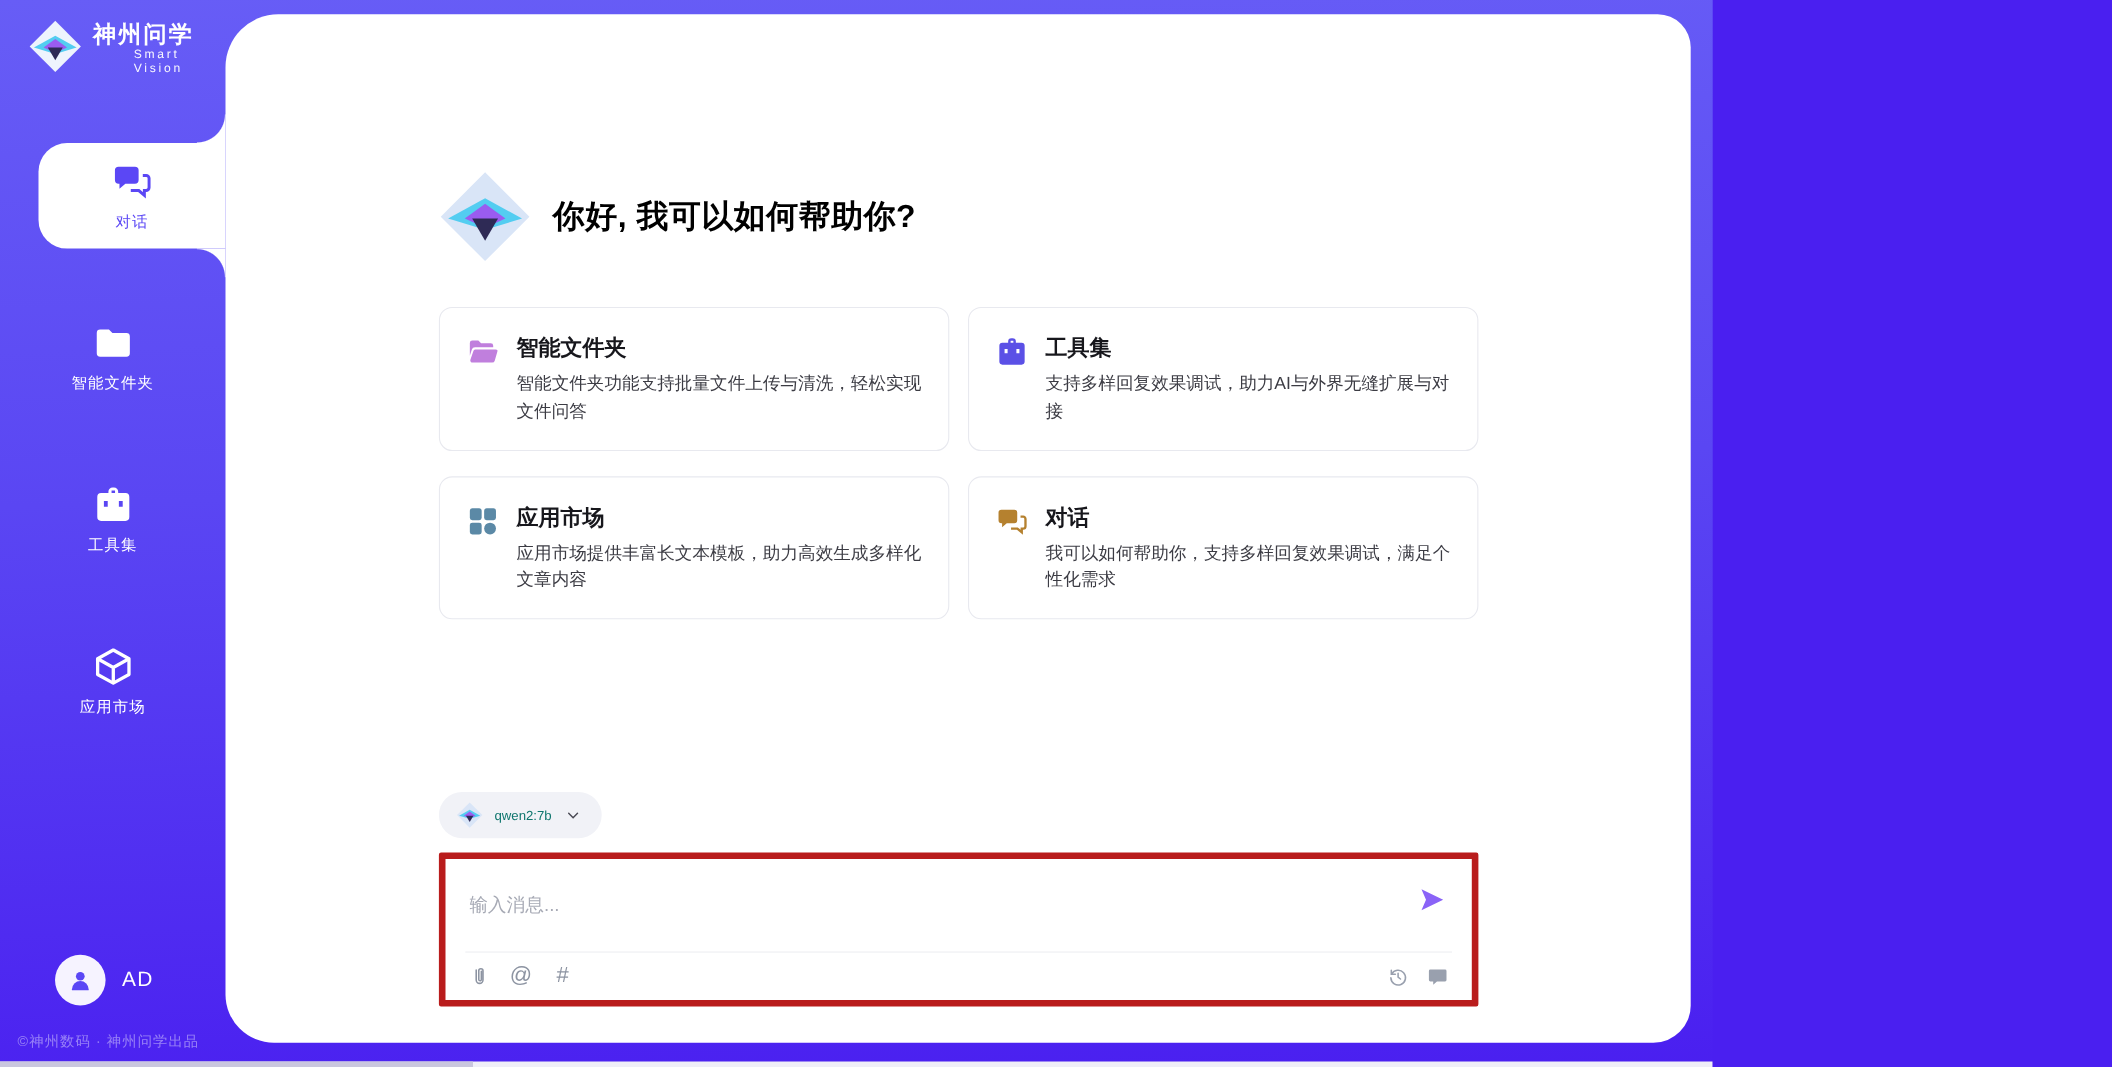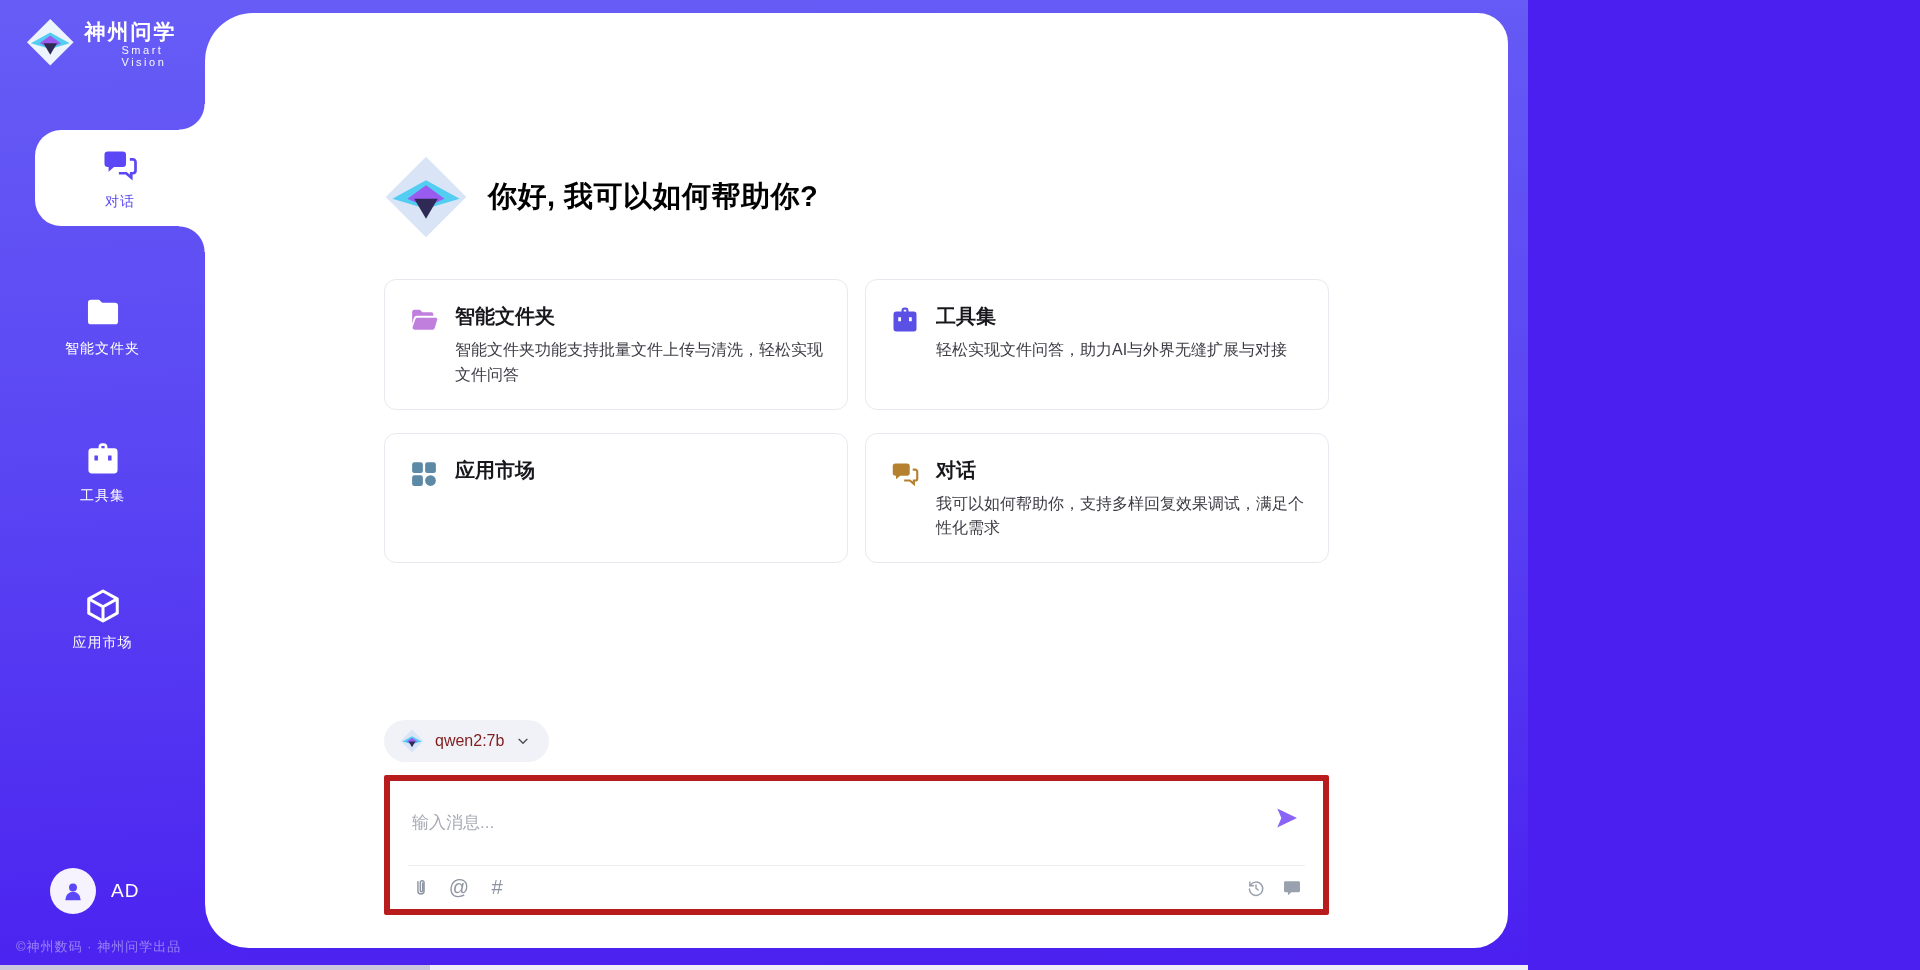--- a/index.html
+++ b/index.html
@@ -1,18 +1,18 @@
 <!DOCTYPE html>
 <html><head>
 <meta charset="utf-8">
 <style>
   html,body{margin:0;padding:0;}
   body{font-family:"Liberation Sans", sans-serif; background:#4a1ff0;}
   .app{position:relative;width:1528px;height:970px;overflow:hidden;
-       background:linear-gradient(178deg,#675df6 0%,#5a46f3 45%,#4a1ff0 100%);}
+       background:linear-gradient(178deg,#675df6 0%,#5a46f3 45%,#4a1ff0 100%);padding-left:29px;}
 
   
   .sidebar{position:absolute;left:0;top:0;bottom:0;width:205px;}
   .brand{position:absolute;left:26px;top:18px;display:flex;align-items:center;gap:10px;color:#fff;}
   .brand .logo{width:52px;height:52px;}
   .brand-title{font-size:21px;font-weight:bold;letter-spacing:2px;line-height:1.15;}
   .brand-sub{font-size:11px;letter-spacing:2.5px;opacity:.95;margin-left:37px;}
   .nav{position:absolute;top:130px;left:0;right:0;}
   .nav-item{height:96px;margin-bottom:51px;display:flex;flex-direction:column;align-items:center;
             justify-content:center;gap:9px;color:#fff;cursor:pointer;}
@@ -40,21 +40,21 @@
   .cards{margin-top:40px;display:grid;grid-template-columns:1fr 1fr;gap:23px 17px;}
   .card{border:1px solid #e8e9ef;border-radius:12px;background:#fff;padding:23px 22px 21px 24px;
         display:flex;gap:16px;cursor:pointer;box-sizing:border-box;min-height:128px;}
   .card .cicon{width:30px;height:30px;flex:0 0 30px;margin-top:2px;}
   .card-title{font-size:20px;font-weight:bold;color:#17171c;}
   .card-desc{margin-top:8px;font-size:16px;line-height:1.55;color:#3c3c44;}
 
   .model-pill{margin-top:157px;display:inline-flex;align-items:center;gap:11px;height:42px;
         padding:0 18px 0 16px;background:#f1f2f7;border-radius:21px;cursor:pointer;}
   .model-pill .logo{width:24px;height:24px;}
-  .model-name{font-size:16px;color:#7f1d1d;}
+  .model-name{font-size:12px;color:#0f766e;}
   .chev{width:16px;height:16px;color:#4b4b55;}
 
   .composer{position:relative;margin-top:13px;height:140px;border:6px solid #b91c1c;border-radius:2px;
         box-sizing:border-box;background:#fff;}
   .composer-input{position:absolute;left:20px;top:16px;right:70px;height:50px;border:0;outline:none;
         font-size:17px;color:#33333a;font-family:"Liberation Sans",sans-serif;background:transparent;}
   .composer-input::placeholder{color:#a7aab5;}
   .send-btn{position:absolute;right:22px;top:24px;width:28px;height:28px;border:0;background:transparent;
         color:#8a63f7;cursor:pointer;padding:0;}
   .send-btn svg{width:26px;height:26px;}
@@ -176,35 +176,36 @@
         </article>
 
         <article class="card">
           <span class="cicon" style="color: rgb(91, 80, 230);">
             <svg viewBox="0 0 24 24">
                 <path fill-rule="evenodd" fill="currentColor" d="M9.2 5.2v-.8A2.4 2.4 0 0 1 11.6 2h.8a2.4 2.4 0 0 1 2.4 2.4v.8H19a2.2 2.2 0 0 1 2.2 2.2V19A2.2 2.2 0 0 1 19 21.2H5A2.2 2.2 0 0 1 2.8 19V7.4A2.2 2.2 0 0 1 5 5.2h4.2zm1.8-1.4h2v1.4h-2V3.8zM6.6 9.8h2.2v3.2H6.6V9.8zm8.6 0h2.2v3.2h-2.2V9.8z"></path>
               </svg>
           </span>
           <div>
             <div class="card-title">工具集</div>
-            <div class="card-desc">轻松实现文件问答，助力AI与外界无缝扩展与对接</div>
+            <div class="card-desc">支持多样回复效果调试，助力AI与外界无缝扩展与对接</div>
           </div>
         </article>
 
         <article class="card">
           <span class="cicon" style="color: rgb(91, 137, 166);">
             <svg viewBox="0 0 24 24" fill="currentColor">
               <rect x="2.5" y="2.5" width="8.6" height="8.6" rx="1.8"></rect>
               <rect x="12.9" y="2.5" width="8.6" height="8.6" rx="1.8"></rect>
               <rect x="2.5" y="12.9" width="8.6" height="8.6" rx="1.8"></rect>
               <rect x="12.9" y="12.9" width="8.6" height="8.6" rx="4.3"></rect>
             </svg>
           </span>
           <div>
             <div class="card-title">应用市场</div>
+            <div class="card-desc">应用市场提供丰富长文本模板，助力高效生成多样化文章内容</div>
           </div>
         </article>
 
         <article class="card">
           <span class="cicon" style="color: rgb(181, 129, 47);">
             <svg viewBox="0 0 24 24">
               <path d="M2.2 5.6A2.1 2.1 0 0 1 4.3 3.5h9.4a2.1 2.1 0 0 1 2.1 2.1v5.6a2.1 2.1 0 0 1-2.1 2.1H8.2l-3.4 2.9v-2.9H4.3a2.1 2.1 0 0 1-2.1-2.1V5.6z" fill="currentColor"></path>
               <path d="M18.2 8.5h1.9a1.7 1.7 0 0 1 1.7 1.7v5.3a1.7 1.7 0 0 1-1.7 1.7h-1v2.7l-3.2-2.7h-4.6" fill="none" stroke="currentColor" stroke-width="1.7"></path>
             </svg>
           </span>

